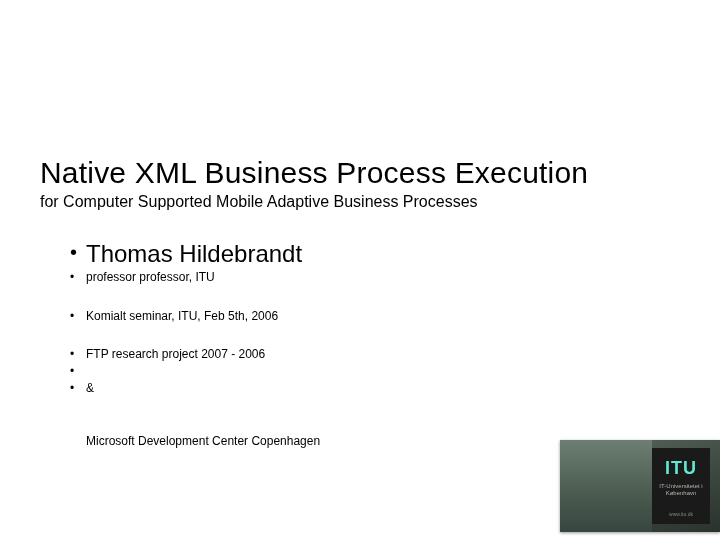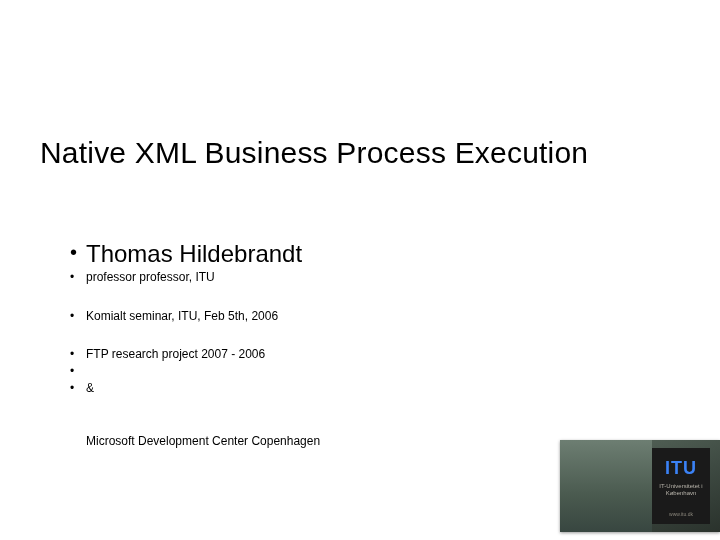--- a/index.html
+++ b/index.html
@@ -11,21 +11,21 @@
       position: relative;
     }
     .slide {
       width: 720px;
       height: 540px;
       padding: 0 40px;
       position: relative;
     }
     .title-block {
       position: absolute;
-      top: 136px;
+      top: 156px;
       left: 40px;
       right: 40px;
     }
     .title {
       font-size: 30px;
       font-weight: 400;
       letter-spacing: 0.2px;
       line-height: 1.15;
     }
     .subtitle {
@@ -71,21 +71,21 @@
       top: 8px;
       bottom: 8px;
       width: 58px;
       background: #1a1a1a;
       display: flex;
       flex-direction: column;
       align-items: center;
       padding-top: 10px;
     }
     .logo-text {
-      color: #3b82f6;
+      color: #5eead4;
       font-size: 18px;
       font-weight: 600;
       letter-spacing: 1px;
       font-family: Arial, sans-serif;
     }
     .logo-sub1 {
       color: #b8b4ab;
       font-size: 6px;
       margin-top: 4px;
       line-height: 1.2;
@@ -103,20 +103,21 @@
       background: linear-gradient(180deg, #6d7e72 0%, #4a5a4f 60%, #384640 100%);
     }
   </style>
 </head>
 <body>
 
 <div class="slide">
 
   <div class="title-block">
     <div class="title">Native XML Business Process Execution</div>
+    <div class="subtitle">for Computer Supported Mobile Adaptive Business Processes</div>
   </div>
 
   <div class="content-block">
 
     <div class="group">
       <div class="bullet-row bullet-lead">
         <span class="dot">•</span>
         <span class="bullet-lead-text">Thomas Hildebrandt</span>
       </div>
       <div class="bullet-row bullet-small">

